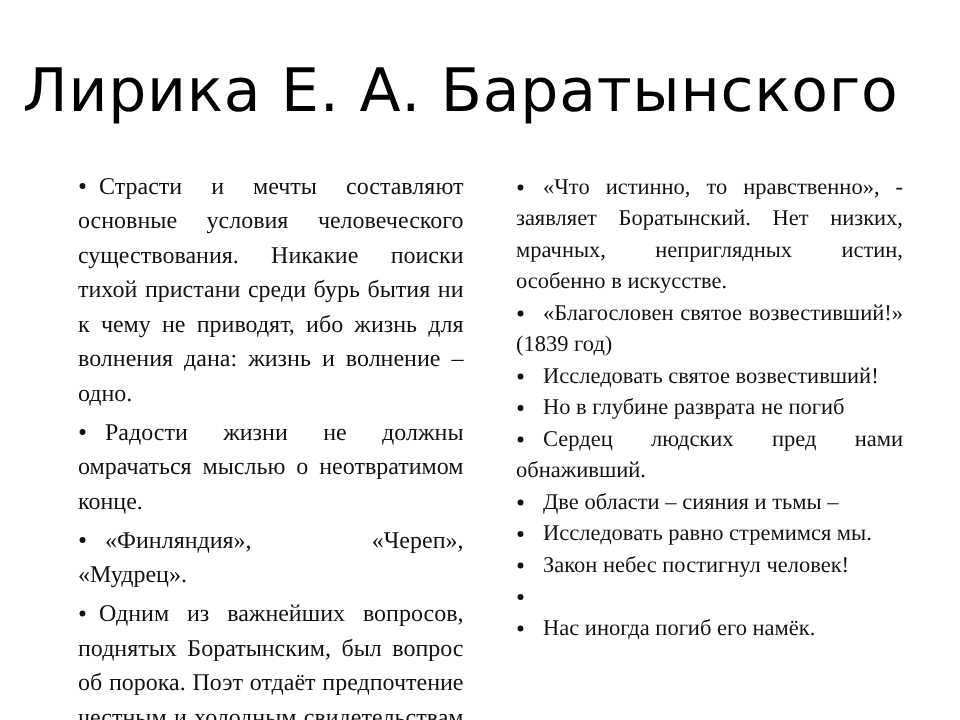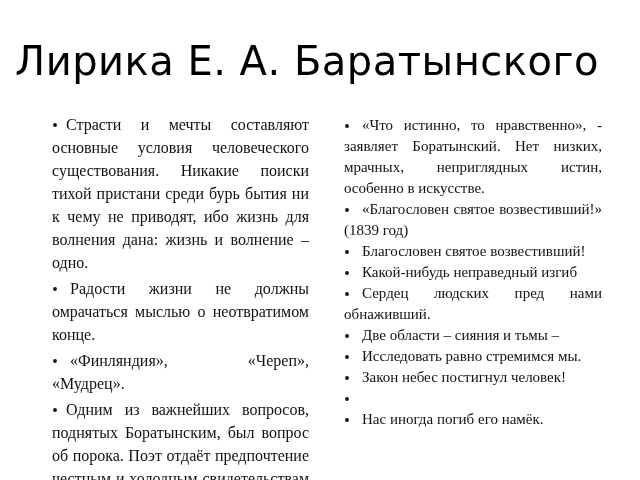--- a/index.html
+++ b/index.html
@@ -79,21 +79,21 @@
   <p class="gap"><span class="bullet"></span><span>Страсти и мечты составляют основные условия человеческого существования. Никакие поиски тихой пристани среди бурь бытия ни к чему не приводят, ибо жизнь для волнения дана: жизнь и волнение – одно.</span></p>
   <p class="gap short"><span class="bullet"></span><span>Радости жизни не должны омрачаться мыслью о неотвратимом конце.</span></p>
   <p class="gap short"><span class="bullet"></span><span>«Финляндия», «Череп», «Мудрец».</span></p>
   <p class="gap"><span class="bullet"></span><span>Одним из важнейших вопросов, поднятых Боратынским, был вопрос об порока. Поэт отдаёт предпочтение честным и холодным свидетельствам разума.</span></p>
   <p class="short"><span class="bullet"></span><span>Чтение «Истина»</span></p>
 </div>
 
 <div class="col col-right">
   <p class="gap"><span class="bullet"></span><span>«Что истинно, то нравственно», - заявляет Боратынский. Нет низких, мрачных, неприглядных истин, особенно в искусстве.</span></p>
   <p class="gap"><span class="bullet"></span><span>«Благословен святое возвестивший!» (1839 год)</span></p>
-  <p><span class="bullet"></span><span>Благословен святое возвестивший!</span></p>
-  <p><span class="bullet"></span><span>Какой-нибудь неправедный изгиб</span></p>
+  <p><span class="bullet"></span><span>Исследовать святое возвестивший!</span></p>
+  <p><span class="bullet"></span><span>Но в глубине разврата не погиб</span></p>
   <p><span class="bullet"></span><span>Сердец людских пред нами обнаживший.</span></p>
   <p><span class="bullet"></span><span>Две области – сияния и тьмы –</span></p>
   <p><span class="bullet"></span><span>Исследовать равно стремимся мы.</span></p>
   <p><span class="bullet"></span><span>Закон небес постигнул человек!</span></p>
   <p><span class="bullet"></span></p>
   <p><span class="bullet"></span><span>Нас иногда погиб его намёк.</span></p>
 </div>
 
 </body></html>

